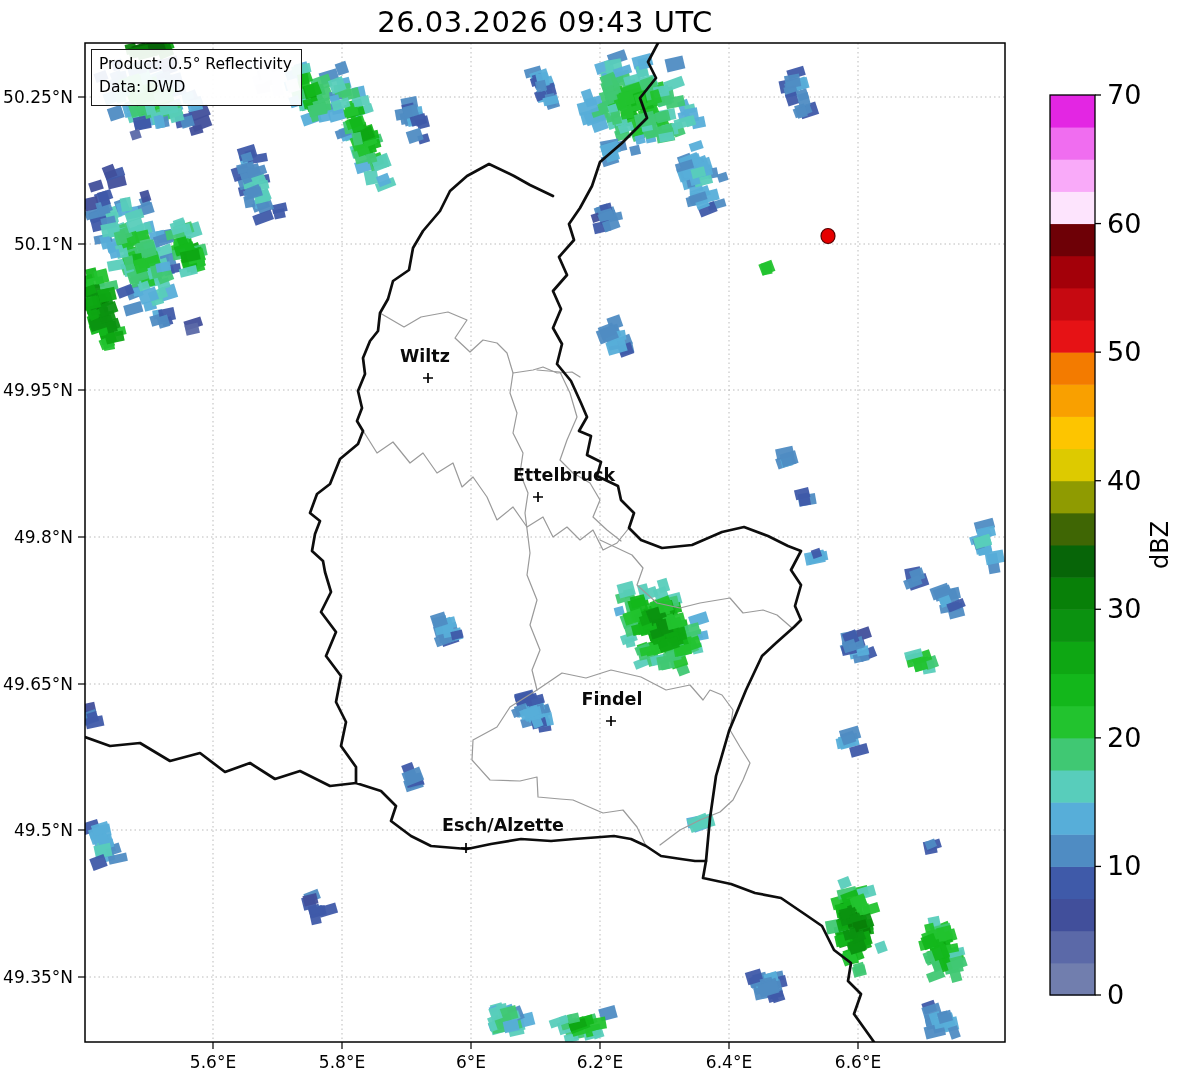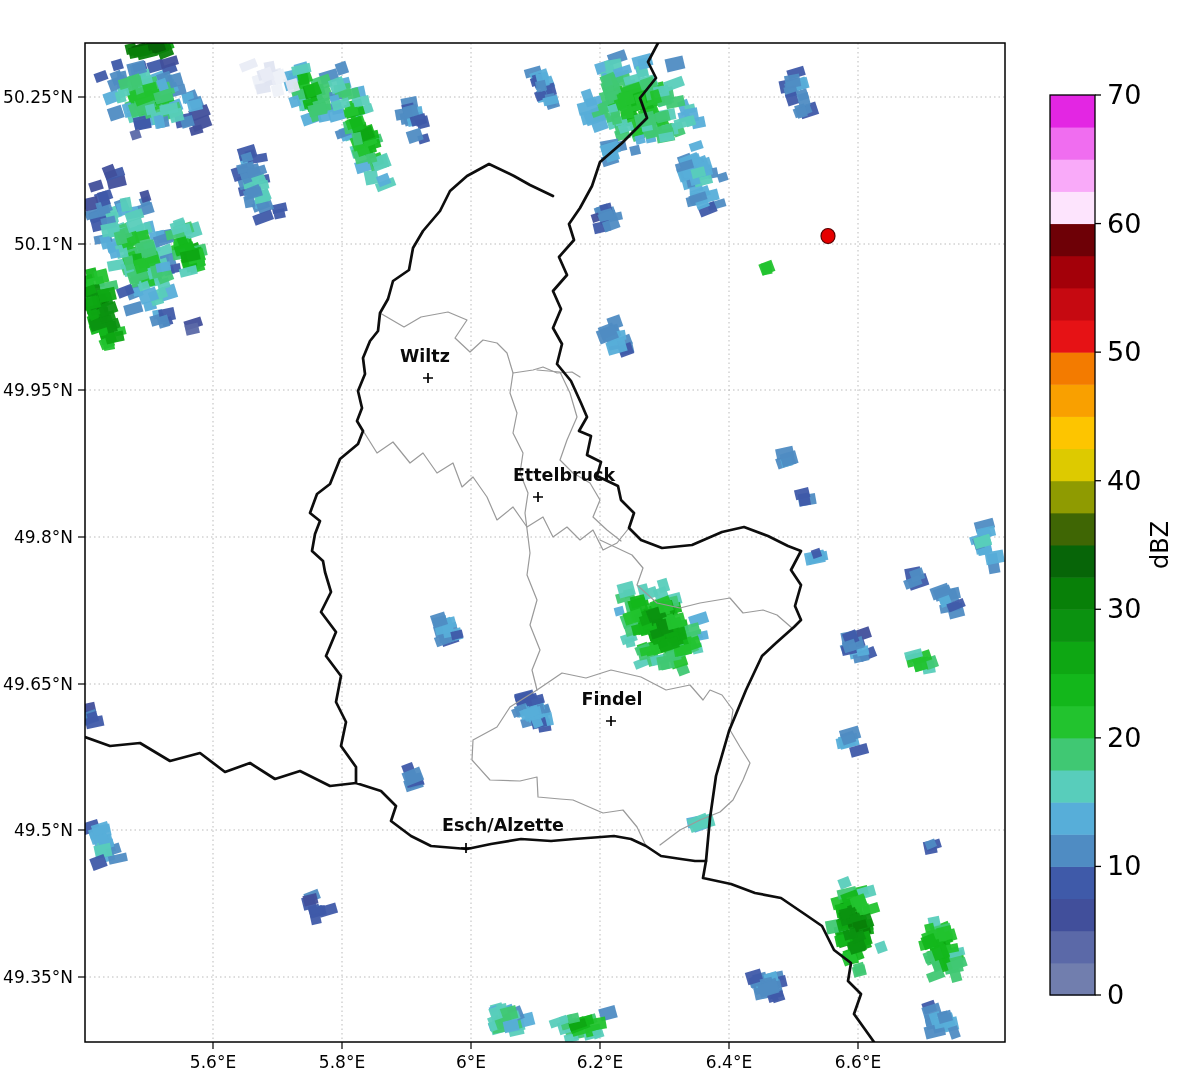--- a/index.html
+++ b/index.html
@@ -1350,14 +1350,19 @@
         <line x1="1095" y1="352.1428571428571" x2="1101" y2="352.1428571428571" stroke="#000" stroke-width="1.3"></line>
         <text x="1107" y="361.1428571428571" font-size="27" fill="#000" class="svgtext">50</text>
         <line x1="1095" y1="223.57142857142867" x2="1101" y2="223.57142857142867" stroke="#000" stroke-width="1.3"></line>
         <text x="1107" y="232.57142857142867" font-size="27" fill="#000" class="svgtext">60</text>
         <line x1="1095" y1="95" x2="1101" y2="95" stroke="#000" stroke-width="1.3"></line>
         <text x="1107" y="104" font-size="27" fill="#000" class="svgtext">70</text>
       </g>
     <text class="svgtext" transform="translate(1168,545) rotate(-90)" text-anchor="middle" font-size="24" fill="#000">dBZ</text>
   </svg>
 
+  <div id="plot-title">26.03.2026 09:43 UTC</div>
 
+  <div id="info-box">
+    <div>Product: 0.5° Reflectivity</div>
+    <div>Data: DWD</div>
+  </div>
 </div>
 
 </body></html>

